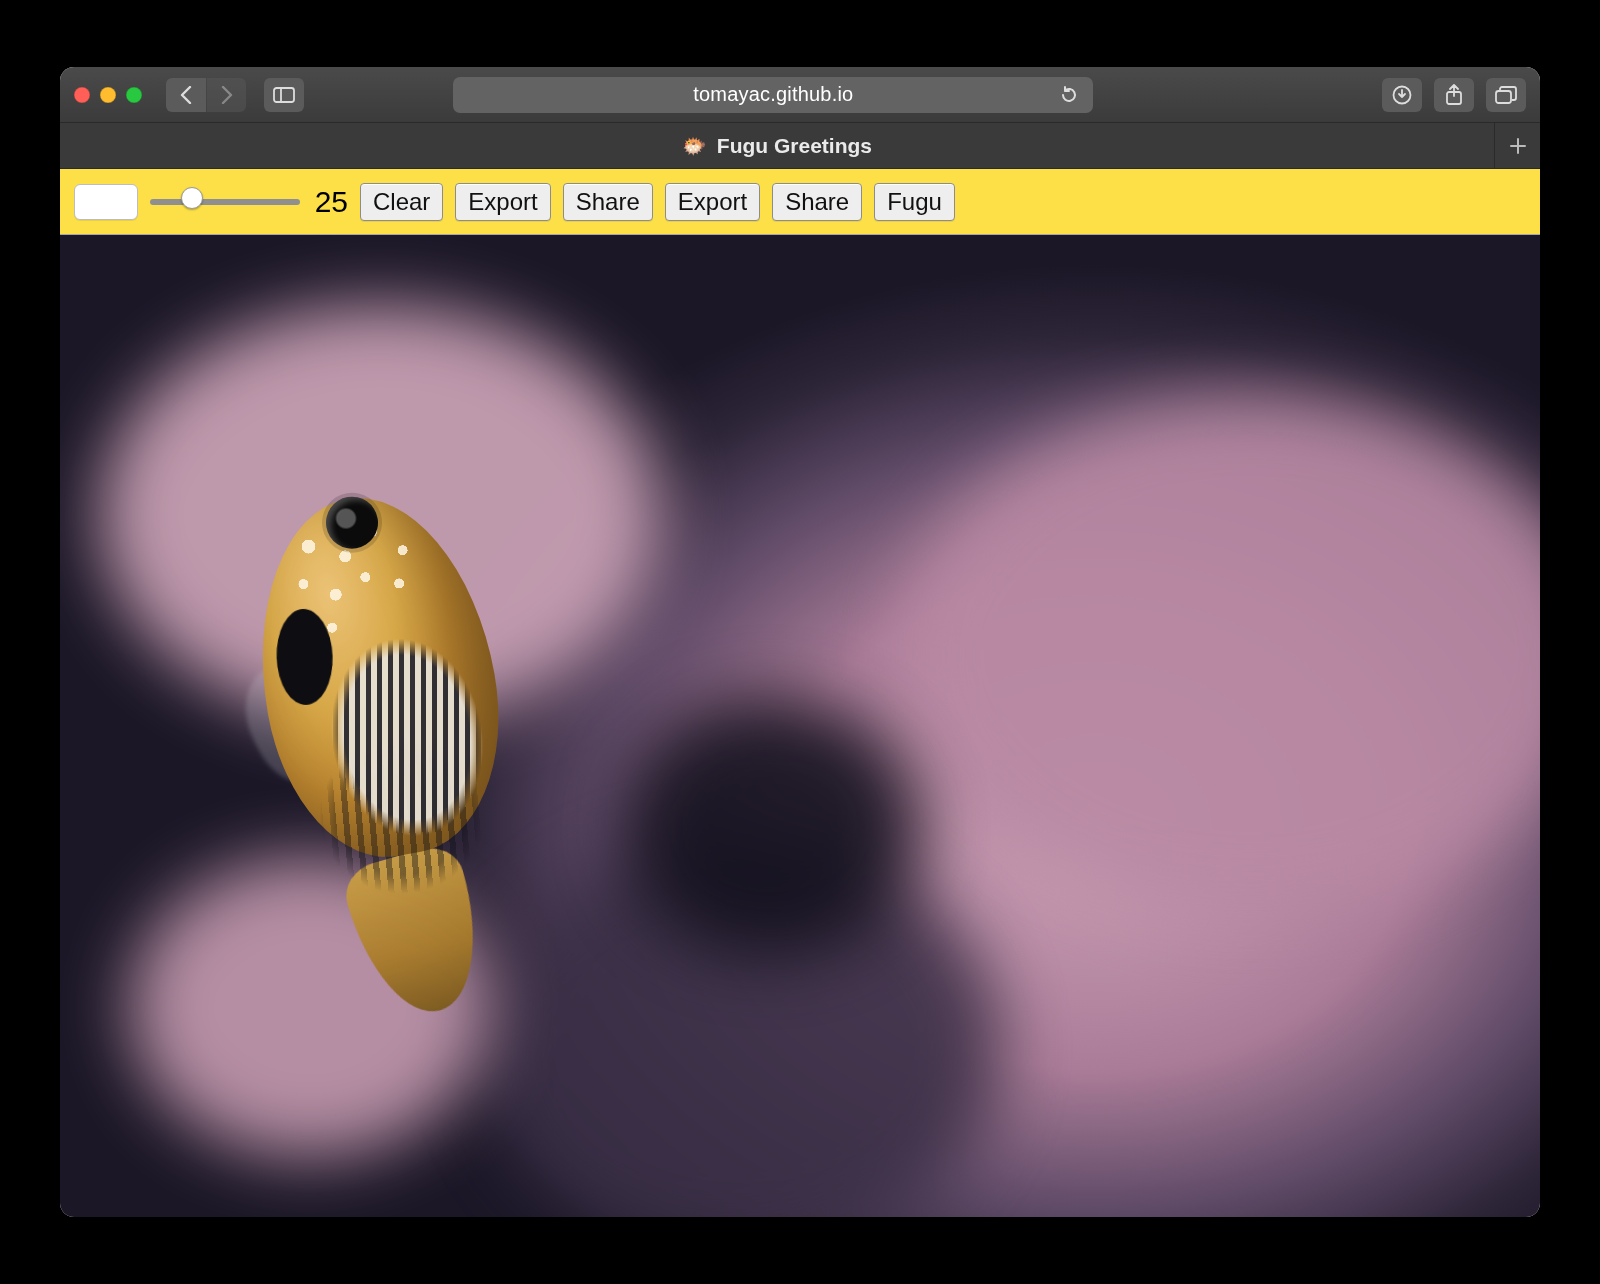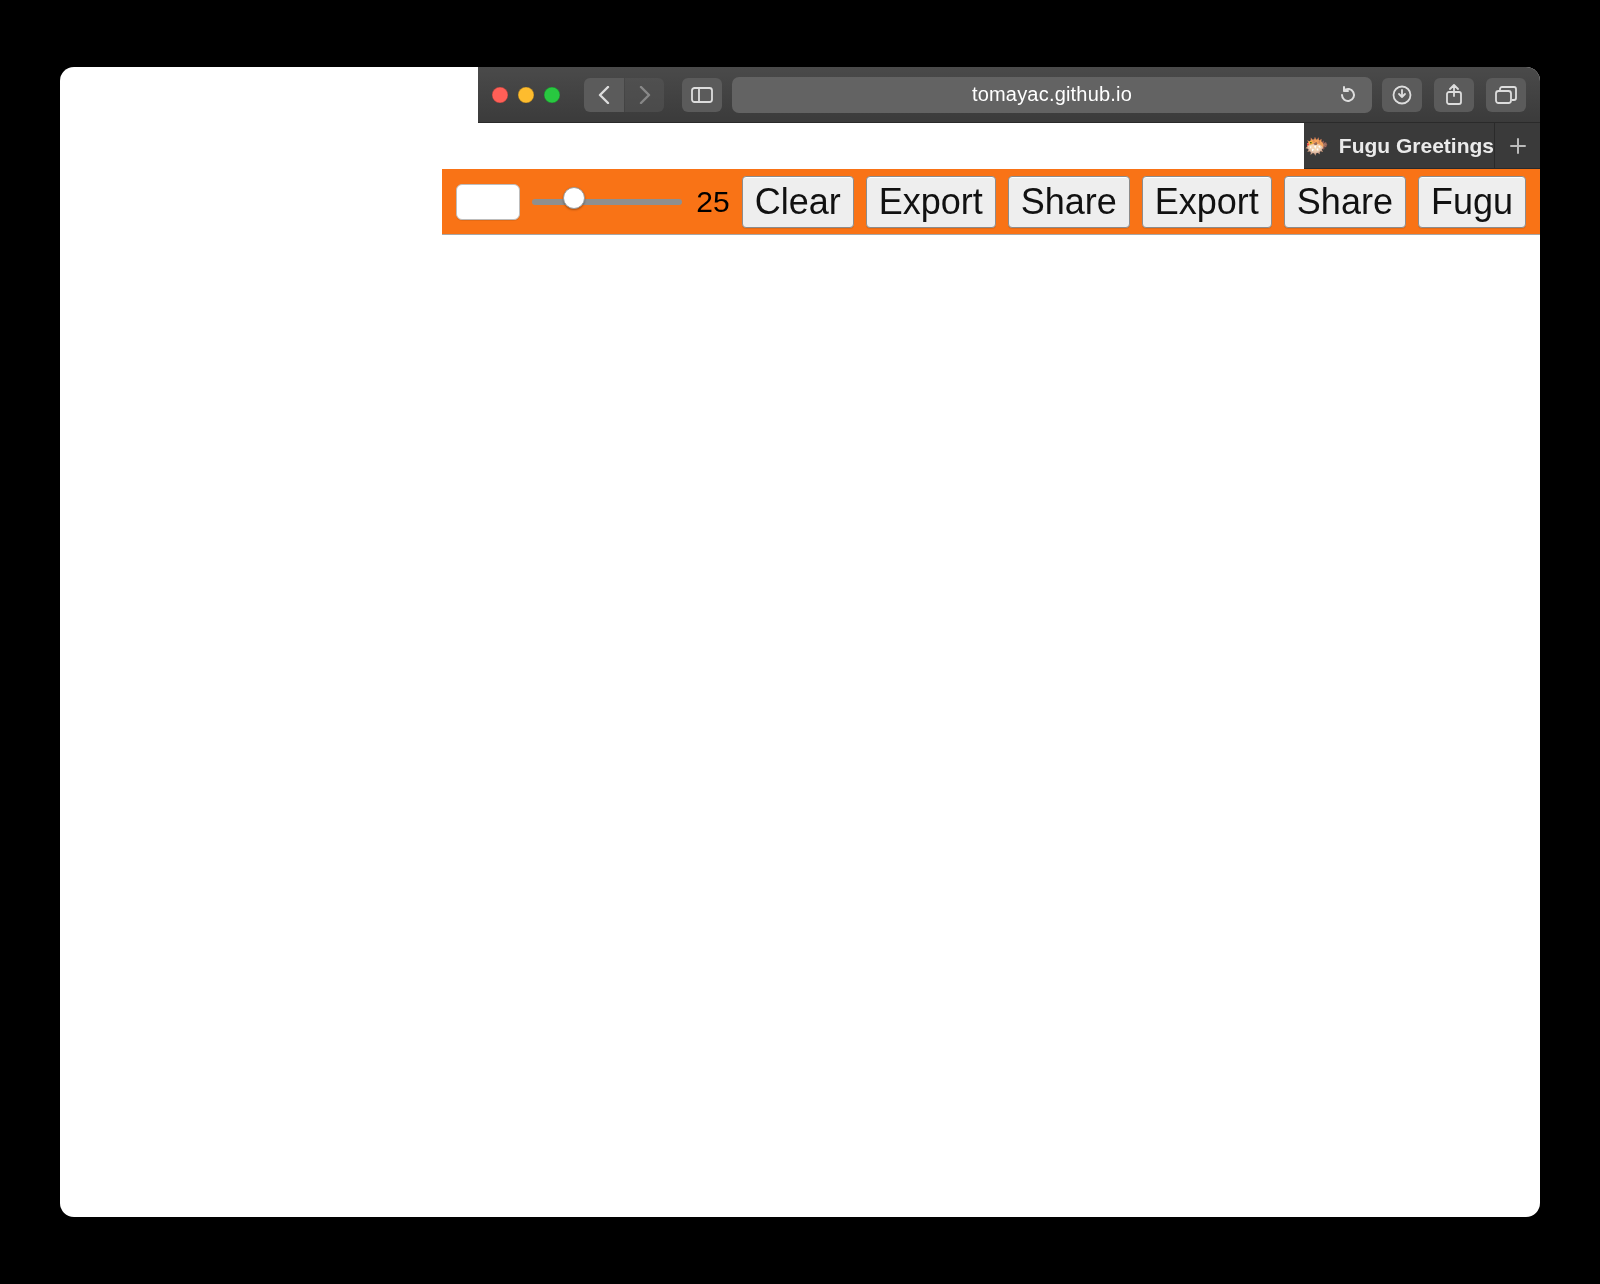--- a/index.html
+++ b/index.html
@@ -14,21 +14,20 @@
   }
   .window {
     width: 1480px;
     height: 1150px;
     border-radius: 14px;
     overflow: hidden;
     background: #fff;
     box-shadow: 0 50px 120px rgba(0,0,0,.6), 0 0 0 1px rgba(0,0,0,.25);
     display: flex;
     flex-direction: column;
-    align-items: flex-end;
   }
 
   
   .titlebar {
     height: 56px;
     background: linear-gradient(#4a4a4a,#3b3b3b);
     display: flex;
     align-items: center;
     padding: 0 14px;
     gap: 10px;
@@ -71,21 +70,21 @@
   }
   .tab{flex:1;display:flex;align-items:center;justify-content:center;gap:10px}
   .favicon{font-size:20px;line-height:1}
   .newtab{
     width:46px;height:46px;display:flex;align-items:center;justify-content:center;
     border-left:1px solid #2a2a2a;color:#bbb;font-size:26px;
   }
 
   
   .app-toolbar{
-    height:66px;background:#f97316;display:flex;align-items:center;gap:12px;
+    height:66px;background:#fde047;display:flex;align-items:center;gap:12px;
     padding:0 14px;border-bottom:1px solid #a7a7a7;font-size:28px;color:#111;
   }
   .color-swatch{
     width:64px;height:36px;border-radius:6px;background:#fff;
     border:1px solid #bdbdbd;box-shadow:0 1px 0 rgba(0,0,0,.08);
   }
   .slider-wrap{display:flex;align-items:center;gap:10px}
   .slider{
     appearance:none;-webkit-appearance:none;width:150px;height:6px;border-radius:3px;
     background:linear-gradient(#8f8f8f,#8f8f8f);
@@ -95,21 +94,21 @@
     background:#fff;border:1px solid #9a9a9a;box-shadow:0 1px 2px rgba(0,0,0,.3);
     margin-top:-8px;
   }
   .slider::-moz-range-thumb{
     width:22px;height:22px;border-radius:50%;
     background:#fff;border:1px solid #9a9a9a;box-shadow:0 1px 2px rgba(0,0,0,.3);
   }
   .size-val{font-size:30px;color:#000;min-width:38px;text-align:right}
   .btn{
     background:#eee;border:1px solid #8c8c8c;border-radius:4px;
-    padding:4px 12px;font-size:36px;color:#111;
+    padding:4px 12px;font-size:24px;color:#111;
     box-shadow:inset 0 1px 0 #fff, 0 1px 0 rgba(0,0,0,.08);
   }
 
   
   .canvas{
     flex:1;position:relative;overflow:hidden;
     background:
       radial-gradient(ellipse 900px 700px at 70% 60%, #caa2b5 0%, #a97d97 35%, #5e4a66 55%, #2c2436 70%, #1b1726 80%),
       radial-gradient(ellipse 520px 420px at 20% 22%, #1e3be4 0%, #1530c4 55%, transparent 70%),
       radial-gradient(ellipse 600px 500px at 86% 14%, #2238da 0%, #1b2fb8 55%, transparent 75%),

